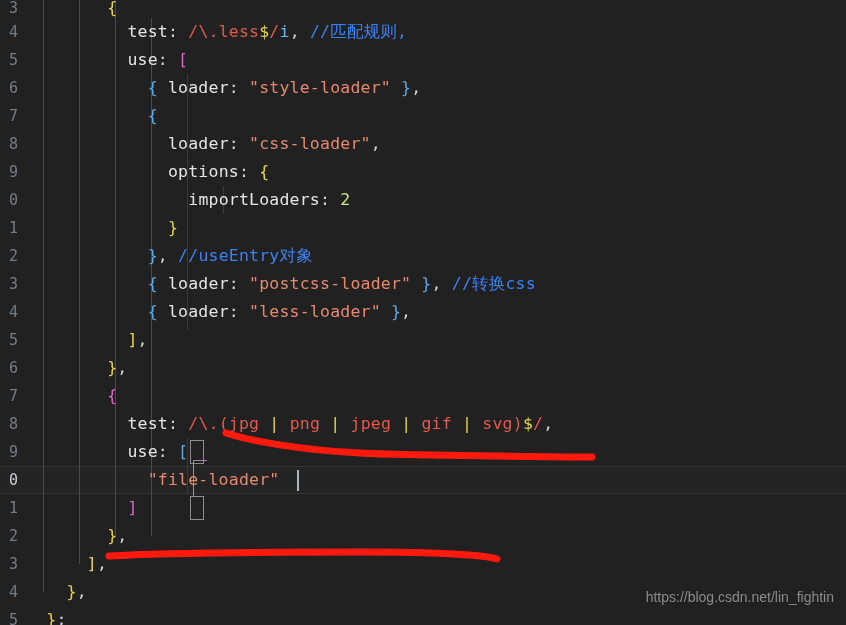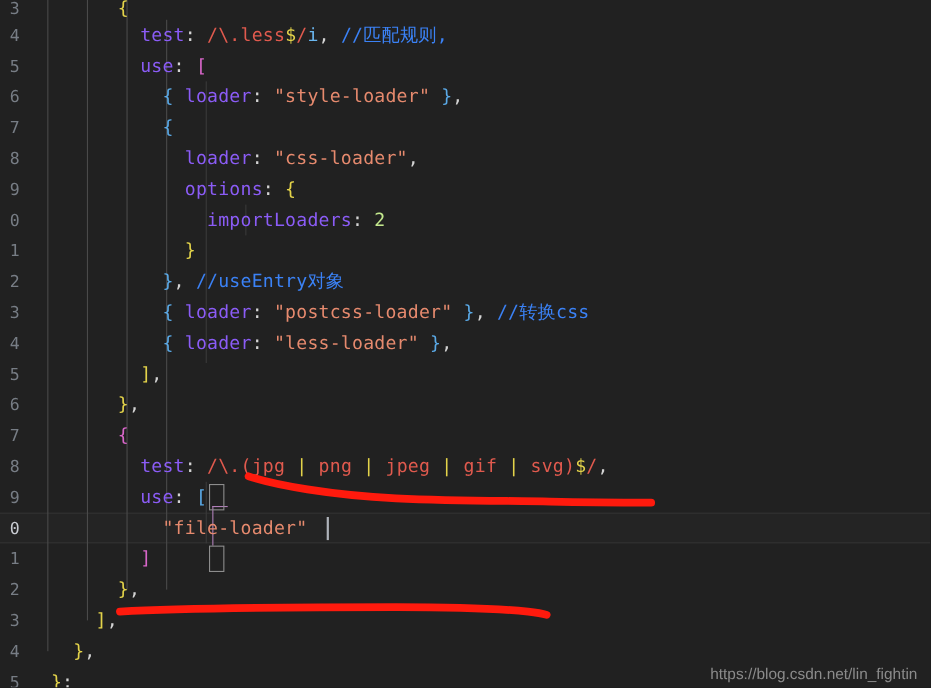--- a/index.html
+++ b/index.html
@@ -99,41 +99,41 @@
   
   .cursor {
     position: absolute;
     width: 2px;
     height: 21px;
     background: #aeb3ba;
     z-index: 6;
   }
 
   
-  .t-prop   { color: #8b5cf6; }
+  .t-prop   { color: #e5e5e5; }
   .t-punct  { color: #d4d4d4; }
   .t-str    { color: #e68a6e; }
   .t-regex  { color: #e05a4e; }
   .t-dollar { color: #e3d34a; }
   .t-flag   { color: #6bb7f0; }
   .t-num    { color: #c3e88d; }
   .t-comment{ color: #3b82f6; }
   .t-pipe   { color: #e3d34a; }
   .b1 { color: #e3d34a; }   
   .b2 { color: #d866c9; }   
   .b3 { color: #5aa9e6; }   
 
   
   .annot { position: absolute; z-index: 7; pointer-events: none; }
 
   
   .watermark {
     position: absolute;
     right: 12px;
-    bottom: 5px;
+    bottom: 20px;
     color: #8b8b8b;
     font-size: 14px;
     font-family: "Liberation Sans", sans-serif;
     z-index: 8;
   }
 </style>
 </head>
 <body>
 
 <div id="screenshot">

